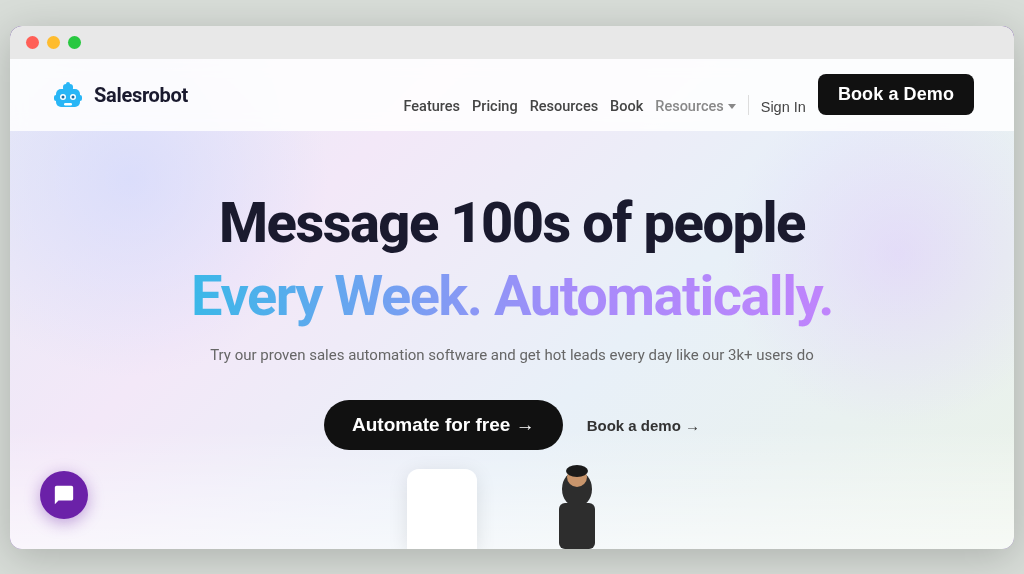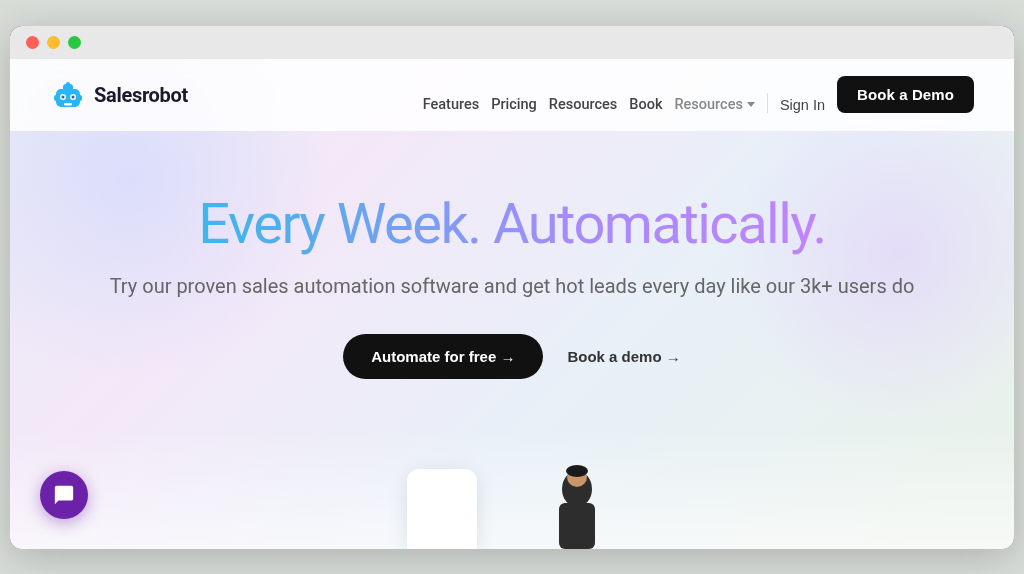--- a/index.html
+++ b/index.html
@@ -133,21 +133,21 @@
       background: none;
       border: none;
     }
 
     .book-demo-btn {
       background: #111;
       color: #fff;
       border: none;
       border-radius: 8px;
       padding: 10px 20px;
-      font-size: 15px;
+      font-size: 18px;
       font-weight: 600;
       cursor: pointer;
       letter-spacing: 0.1px;
     }
 
     
     .hero {
       position: relative;
       z-index: 5;
       text-align: center;
@@ -158,54 +158,54 @@
       font-size: 56px;
       font-weight: 800;
       color: #1a1a2e;
       line-height: 1.15;
       letter-spacing: -1.5px;
       margin-bottom: 8px;
     }
 
     .hero-subtitle {
       font-size: 56px;
-      font-weight: 400;
+      font-weight: 700;
       line-height: 1.2;
       letter-spacing: -1.5px;
       margin-bottom: 16px;
     }
 
     .gradient-text {
       background: linear-gradient(90deg, #3bb8e8 0%, #a78bfa 60%, #c084fc 100%);
       -webkit-background-clip: text;
       -webkit-text-fill-color: transparent;
       background-clip: text;
     }
 
     .hero-desc {
-      font-size: 20px;
+      font-size: 15px;
       color: #666;
       margin-bottom: 36px;
       font-weight: 400;
     }
 
     .cta-buttons {
       display: flex;
       justify-content: center;
       align-items: center;
       gap: 24px;
     }
 
     .cta-primary {
       background: #111;
       color: #fff;
       border: none;
       border-radius: 50px;
       padding: 14px 28px;
-      font-size: 15px;
+      font-size: 19px;
       font-weight: 600;
       cursor: pointer;
       display: flex;
       align-items: center;
       gap: 8px;
       text-align: right;
     }
 
     .cta-secondary {
       background: none;
@@ -308,20 +308,21 @@
           <span>Resources</span>
           <span class="chevron-down"></span>
         </a>
         <div class="nav-divider"></div>
         <button class="sign-in-btn">Sign In</button>
         <button class="book-demo-btn">Book a Demo</button>
       </div>
     </nav>
 
     <section class="hero">
+      <h1 class="hero-title">Message 100s of people</h1>
       <h2 class="hero-subtitle">
         <span class="gradient-text">Every Week. Automatically.</span>
       </h2>
       <p class="hero-desc">Try our proven sales automation software and get hot leads every day like our 3k+ users do</p>
       <div class="cta-buttons">
         <button class="cta-primary">Automate for free →</button>
         <button class="cta-secondary">Book a demo →</button>
       </div>
     </section>
 

